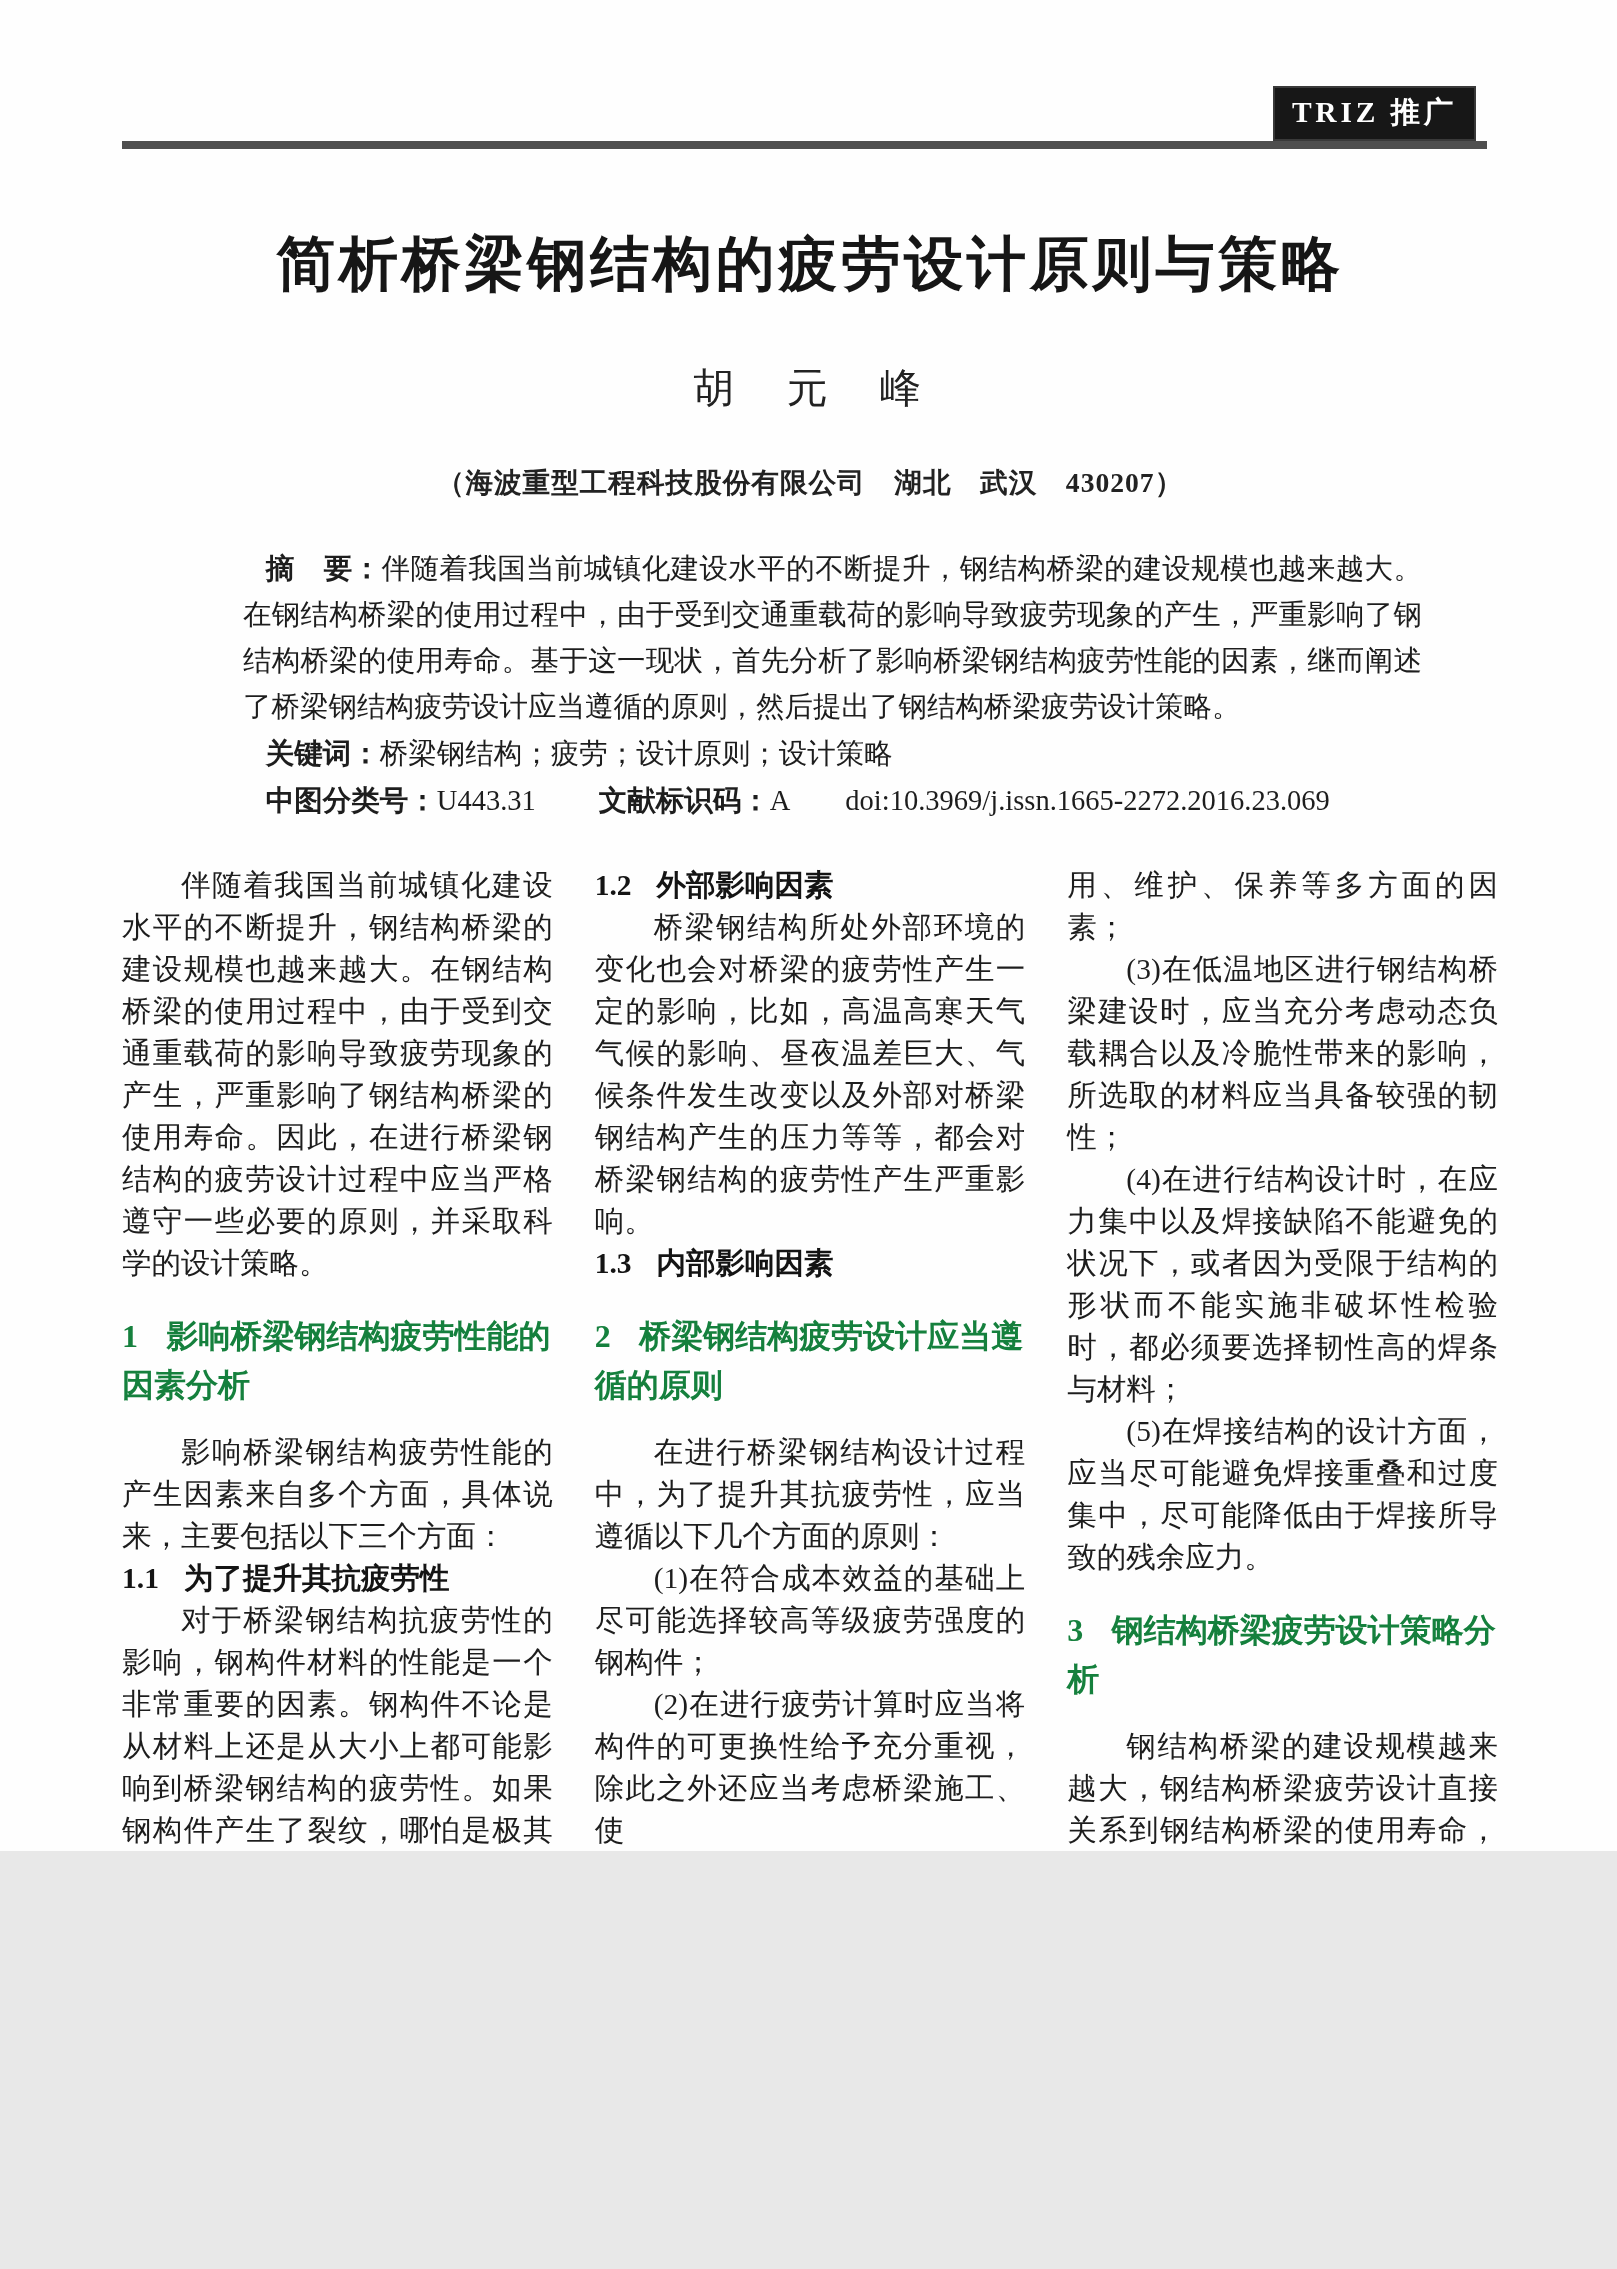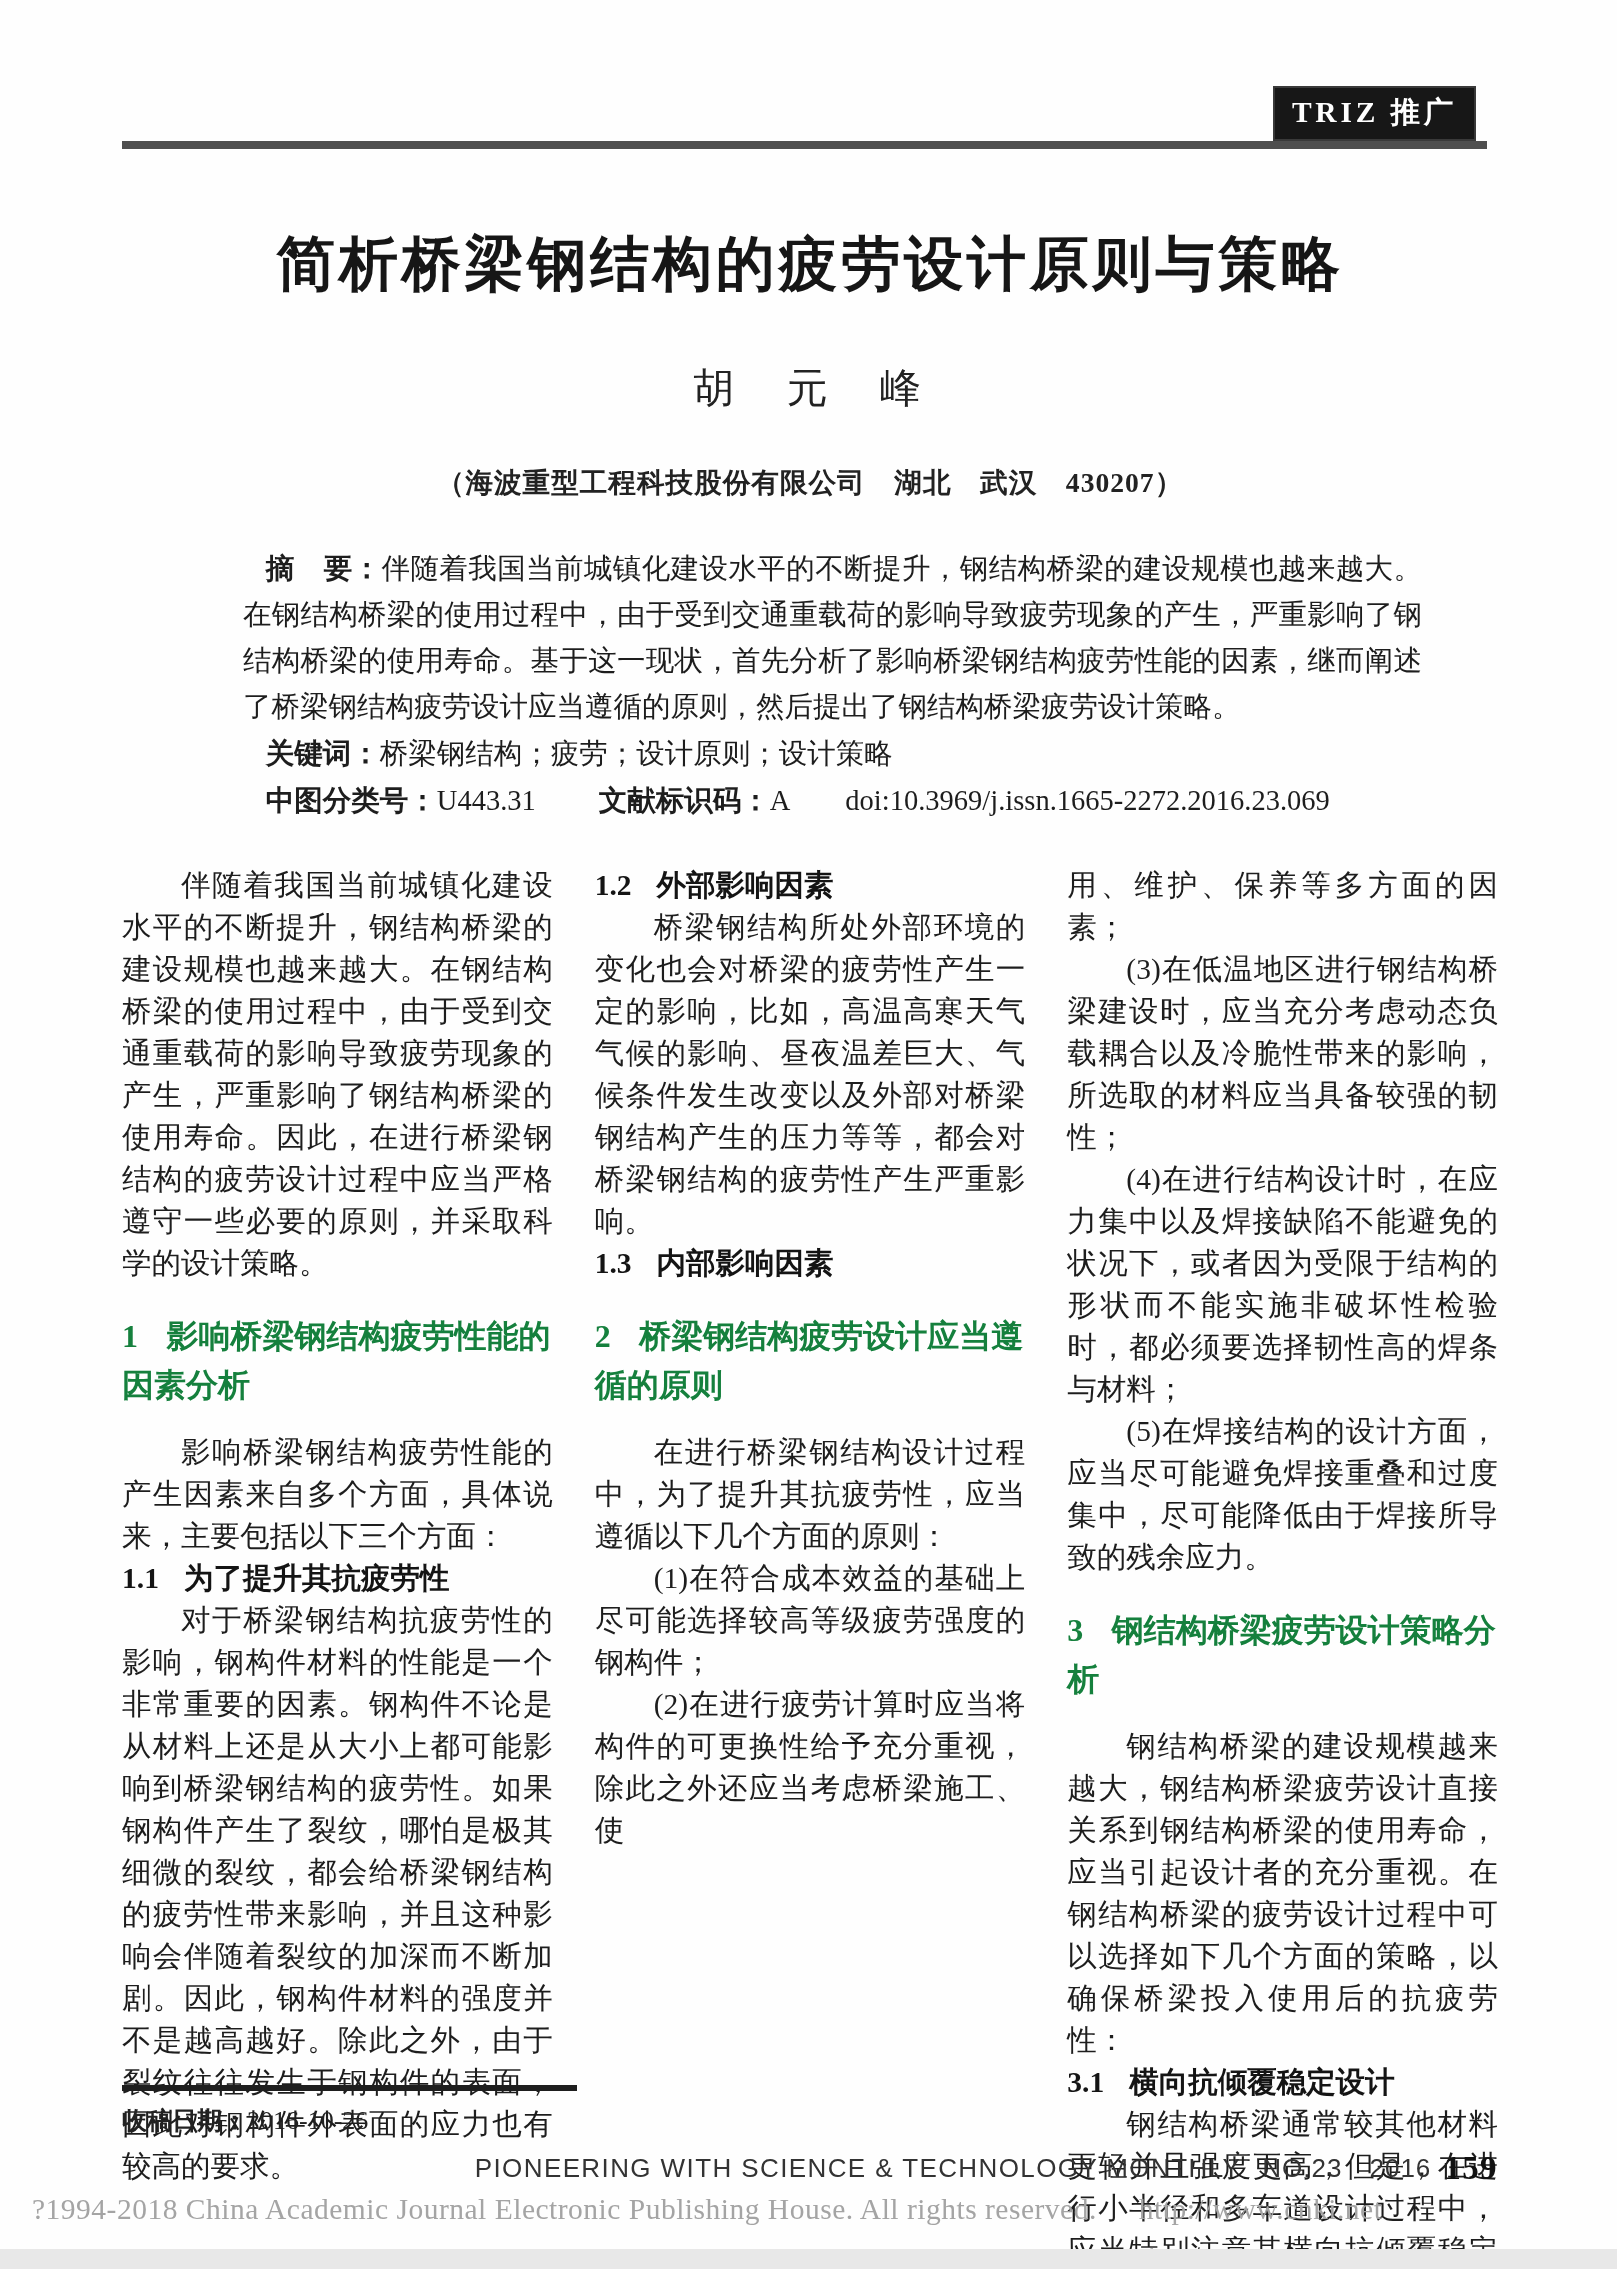--- a/index.html
+++ b/index.html
@@ -1,18 +1,18 @@
 <!DOCTYPE html>
 <html style="font-size:15px"><head>
 <meta charset="utf-8">
 <style>
   html,body { margin:0; padding:0; background:#e8e8e8; }
   .page {
     position:relative;
-    width:1618px; height:2249px;
+    width:1618px; height:1851px;
     margin:0 auto;
     background:#fefefe;
     color:#1d1d1d;
     font-family:"Liberation Serif","DejaVu Serif",serif;
     overflow:hidden;
     box-sizing:border-box;
   }
   
   .triz-badge {
     position:absolute; top:86px; right:142px;

